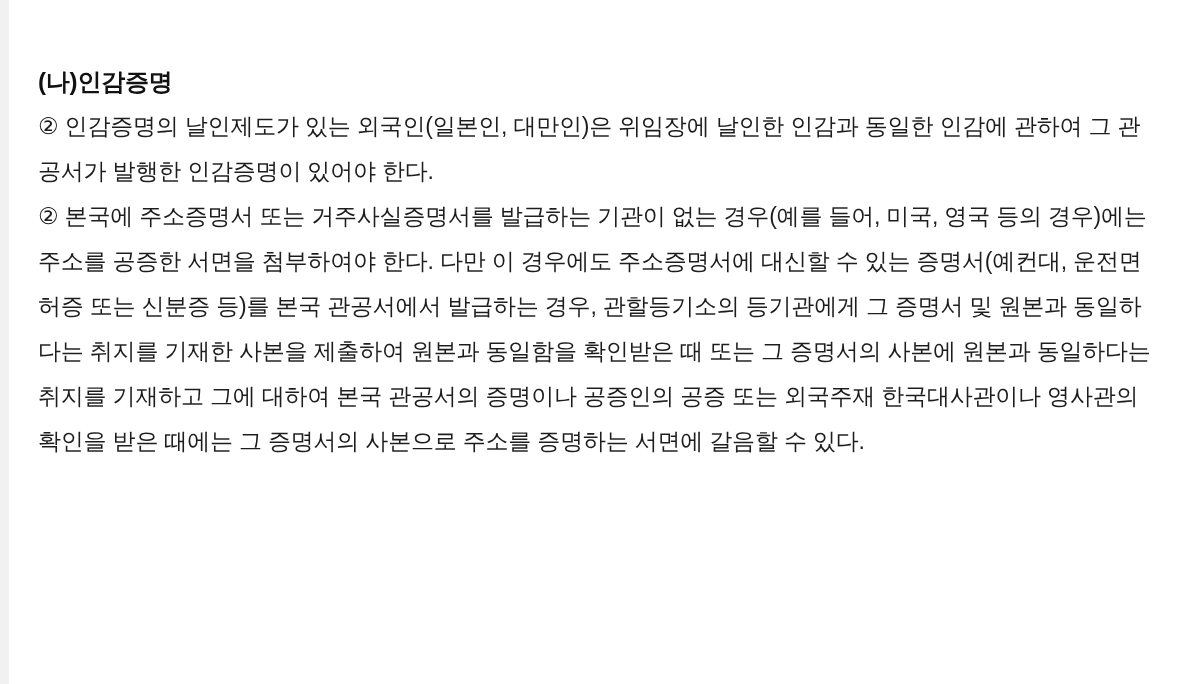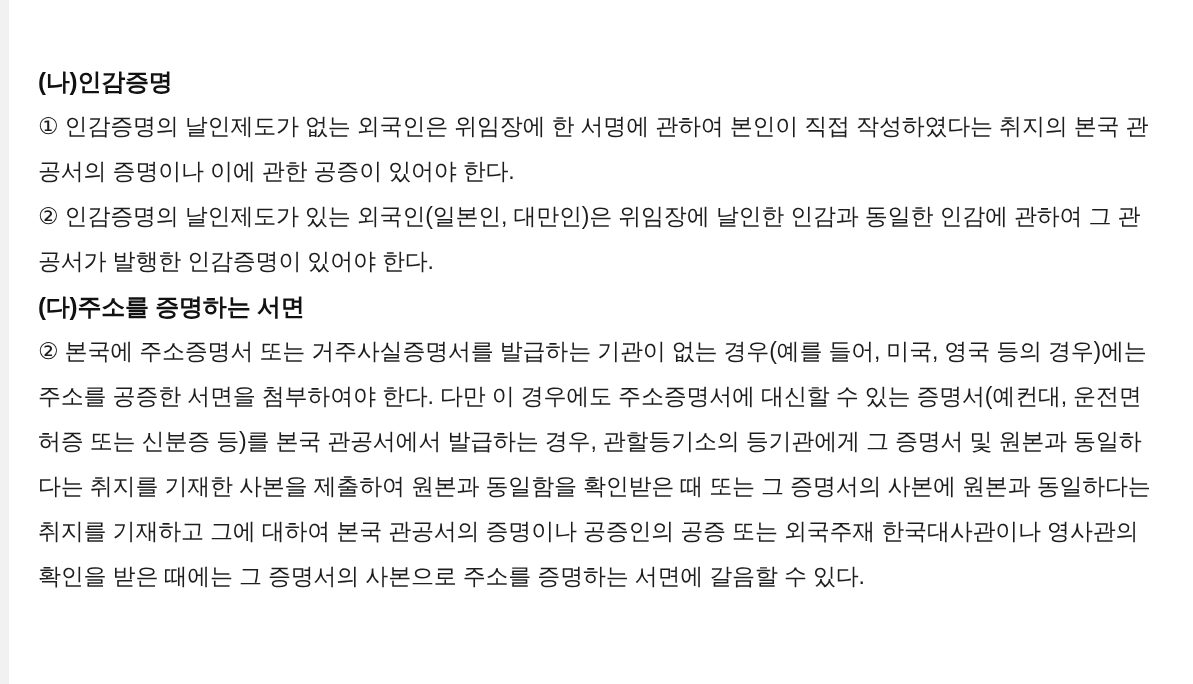--- a/index.html
+++ b/index.html
@@ -52,18 +52,16 @@
     line-height: 45px;
   }
 </style>
 </head>
 <body>
 
 <div class="page">
   <div class="edge-strip"></div>
   <div class="content">
     <h3 class="heading">(나)인감증명</h3>
-    <p class="para">① 인감증명의 날인제도가 없는 외국인은 위임장에 한 서명에 관하여 본인이 직접 작성하였다는 취지의 본국 관공서의 증명이나 이에 관한 공증이 있어야 한다.</p>
     <p class="para">② 인감증명의 날인제도가 있는 외국인(일본인, 대만인)은 위임장에 날인한 인감과 동일한 인감에 관하여 그 관공서가 발행한 인감증명이 있어야 한다.</p>
-    <h3 class="heading">(다)주소를 증명하는 서면</h3>
     <p class="para">② 본국에 주소증명서 또는 거주사실증명서를 발급하는 기관이 없는 경우(예를 들어, 미국, 영국 등의 경우)에는 주소를 공증한 서면을 첨부하여야 한다. 다만 이 경우에도 주소증명서에 대신할 수 있는 증명서(예컨대, 운전면허증 또는 신분증 등)를 본국 관공서에서 발급하는 경우, 관할등기소의 등기관에게 그 증명서 및 원본과 동일하다는 취지를 기재한 사본을 제출하여 원본과 동일함을 확인받은 때 또는 그 증명서의 사본에 원본과 동일하다는 취지를 기재하고 그에 대하여 본국 관공서의 증명이나 공증인의 공증 또는 외국주재 한국대사관이나 영사관의 확인을 받은 때에는 그 증명서의 사본으로 주소를 증명하는 서면에 갈음할 수 있다.</p>
   </div>
 </div>
 
 </body></html>

